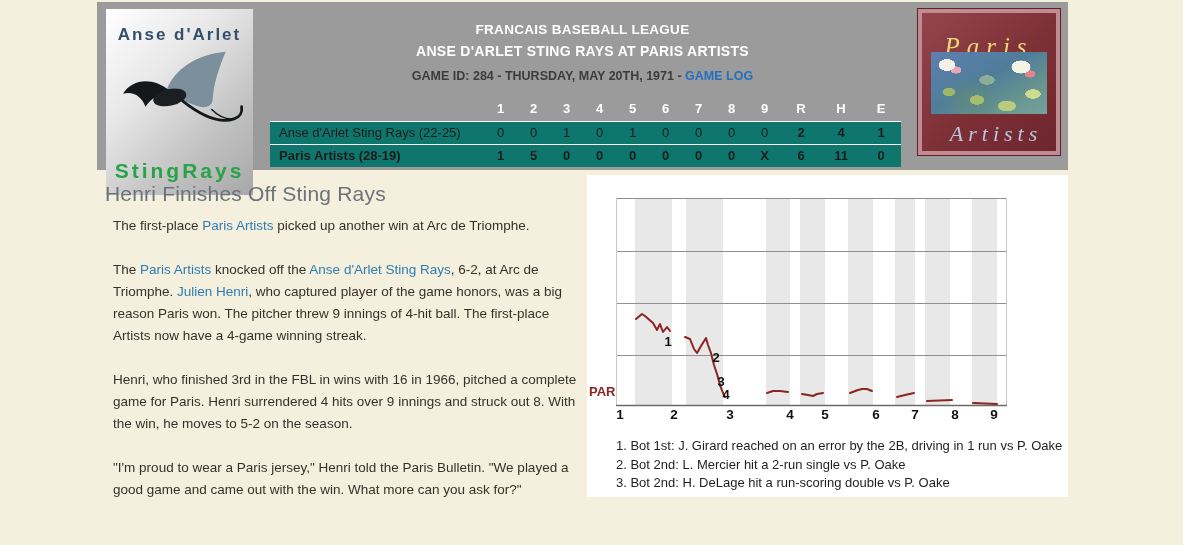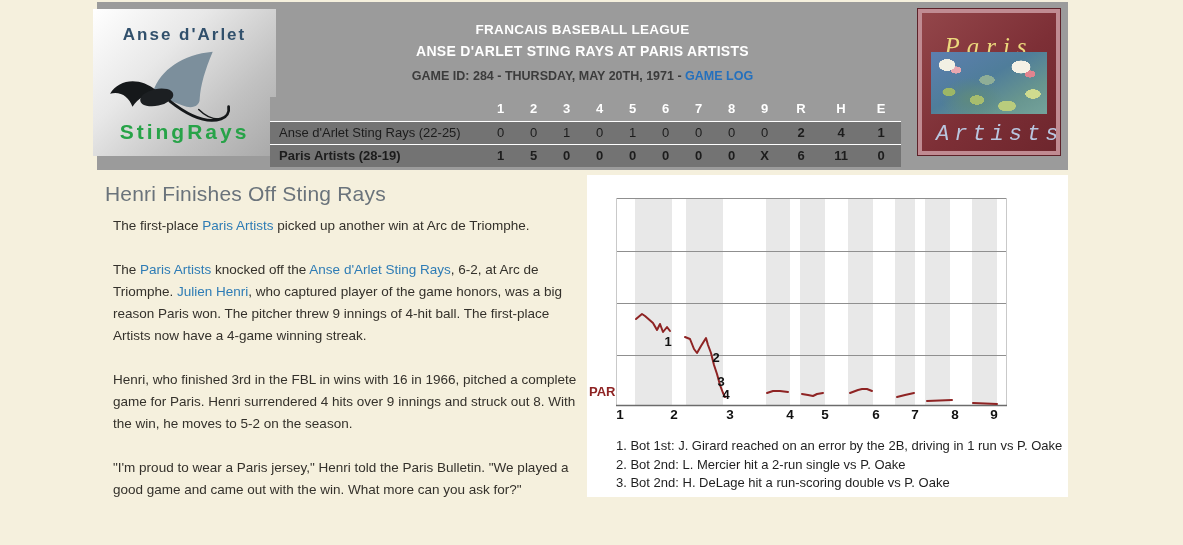--- a/index.html
+++ b/index.html
@@ -10,53 +10,53 @@
     -webkit-font-smoothing:antialiased;
   }
   
   .header-bar{position:absolute;left:97px;top:2px;width:971px;height:168px;background:#9b9b9b;}
   .header-center{position:absolute;left:260px;top:21px;width:645px;text-align:center;}
   .league-title{font-size:13.5px;font-weight:bold;color:#ffffff;letter-spacing:.3px;line-height:17px;}
   .matchup-title{font-size:14px;font-weight:bold;color:#ffffff;letter-spacing:.3px;line-height:17px;margin-top:5px;}
   .gameid-line{font-size:12.5px;font-weight:bold;color:#3c3c3c;margin-top:9px;text-align:center;}
   .gamelog-link{color:#2470bd;cursor:pointer;}
   
-  .logo-away{position:absolute;left:93px;top:9px;width:147px;height:147px;
+  .logo-away{position:absolute;left:106px;top:9px;width:147px;height:186px;
     background:linear-gradient(135deg,#ffffff 0%,#e8e8e8 35%,#c2c2c2 70%,#a8a8a8 100%);
-    overflow:hidden;padding-left:36px;}
+    overflow:hidden;}
   .logo-away .top-name{position:absolute;left:0;right:0;top:16px;text-align:center;
     font-size:17px;font-weight:bold;color:#31506c;letter-spacing:2px;}
   .logo-away .bottom-name{position:absolute;left:0;right:0;bottom:12px;text-align:center;
     font-size:21px;font-weight:bold;color:#27a348;letter-spacing:3px;}
   .logo-away svg{position:absolute;left:4px;top:38px;}
   
   .logo-home{position:absolute;left:918px;top:9px;width:134px;height:138px;
     border:4px solid #c08b92;outline:1px solid #5d2229;
     background:linear-gradient(135deg,#93464a 0%,#7d2f36 55%,#6e262d 100%);overflow:hidden;}
   .logo-home .city{position:absolute;left:0;right:0;top:20px;text-align:center;
     font-family:Liberation Serif, serif;font-style:italic;font-size:25px;color:#ecd97d;letter-spacing:7px;}
   .logo-home .nickname{position:absolute;left:14px;right:0;bottom:4px;text-align:center;
-    font-family:Liberation Mono, monospace;font-style:italic;font-size:22px;color:#b9c6df;letter-spacing:5px;}
+    font-family:Liberation Serif, serif;font-style:italic;font-size:22px;color:#b9c6df;letter-spacing:5px;}
   .painting{position:absolute;left:9px;top:39px;width:116px;height:62px;
     background-color:#4f7d9a;
     background-image:
       radial-gradient(ellipse 14px 10px at 16px 13px,#f2f0e4 58%,rgba(242,240,228,0) 60%),
       radial-gradient(ellipse 9px 6px at 25px 18px,#e8a7b0 58%,rgba(232,167,176,0) 60%),
       radial-gradient(ellipse 16px 11px at 90px 15px,#f5f2e6 58%,rgba(245,242,230,0) 60%),
       radial-gradient(ellipse 9px 6px at 99px 22px,#e2848f 58%,rgba(226,132,143,0) 60%),
       radial-gradient(ellipse 13px 8px at 102px 42px,#cfdb8f 58%,rgba(207,219,143,0) 60%),
       radial-gradient(ellipse 15px 9px at 76px 54px,#b9cc7d 58%,rgba(185,204,125,0) 60%),
       radial-gradient(ellipse 12px 8px at 46px 48px,#a7bd6e 58%,rgba(167,189,110,0) 60%),
       radial-gradient(ellipse 11px 7px at 18px 40px,#9db766 58%,rgba(157,183,102,0) 60%),
       radial-gradient(ellipse 13px 8px at 56px 28px,#8fae97 58%,rgba(143,174,151,0) 60%),
       radial-gradient(ellipse 45px 30px at 35% 75%,#5e8a7e 0,rgba(94,138,126,0) 70%),
       linear-gradient(150deg,#5d7fb0 0%,#4f7d9a 45%,#67958f 75%,#74a29b 100%);}
   
   .linescore{position:absolute;left:270px;top:97px;width:631px;background:#ffffff;}
-  .ls-row{display:flex;height:22px;line-height:22px;background:#737373;color:#1c1c1c;font-size:13px;margin-top:1px;}
+  .ls-row{display:flex;height:22px;line-height:22px;background:#0f766e;color:#1c1c1c;font-size:13px;margin-top:1px;}
   .ls-row.hdr{height:24px;line-height:24px;background:#9b9b9b;color:#ffffff;font-weight:bold;margin-top:0;}
   .ls-row.home{font-weight:bold;}
   .ls-team{flex:1;padding-left:9px;white-space:nowrap;overflow:hidden;}
   .ls-cell{width:33px;text-align:center;}
   .ls-cell.rhe{width:40px;font-weight:bold;}
   
   .article{position:absolute;left:105px;top:182px;width:475px;}
   .article h1{margin:0 0 9px 0;font-size:21px;font-weight:400;color:#6a737b;letter-spacing:.2px;}
   .article p{margin:0 0 22px 8px;font-size:13.5px;line-height:22px;color:#34312b;}
   .text-link{color:#2e7cb5;cursor:pointer;}

